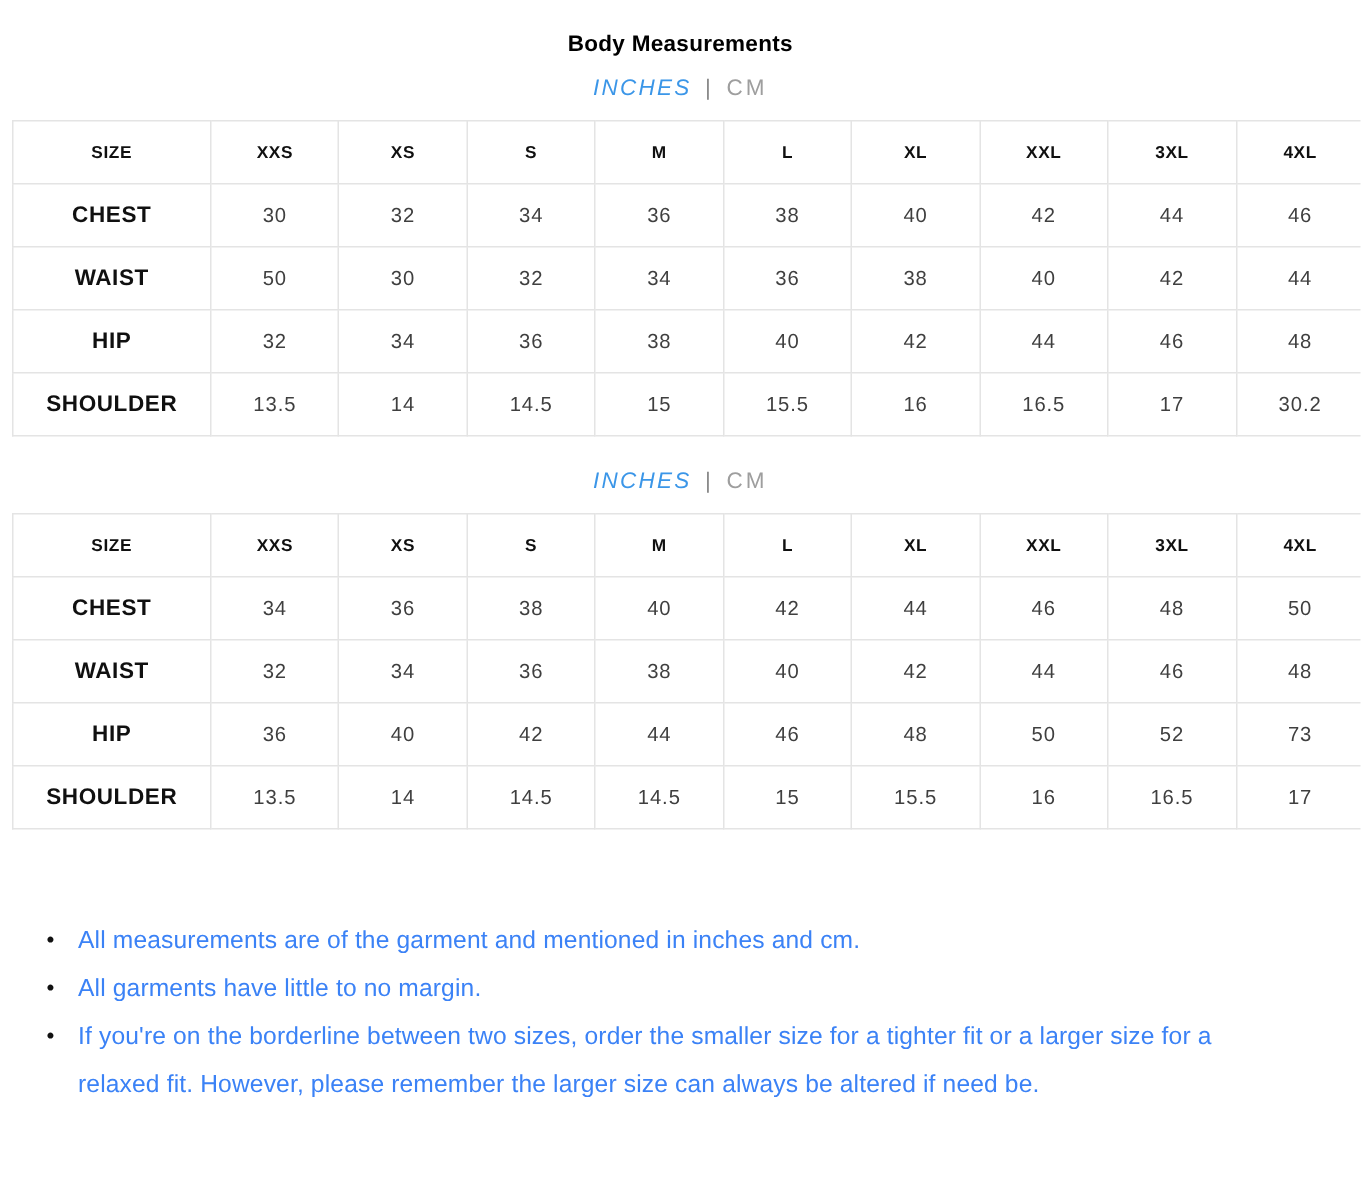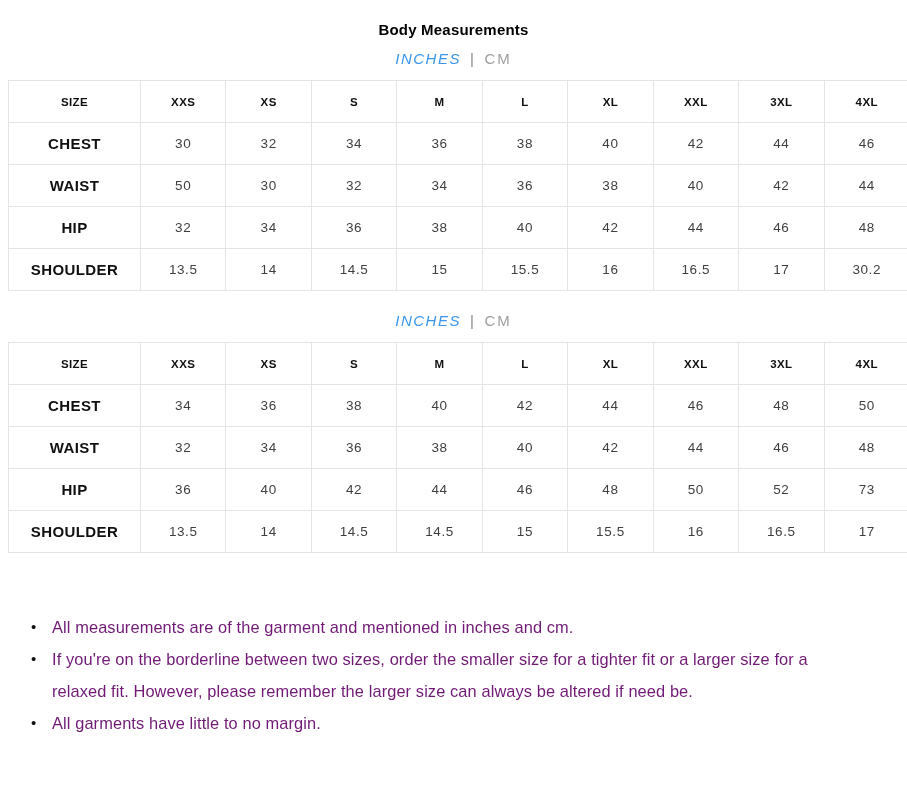--- a/index.html
+++ b/index.html
@@ -42,21 +42,21 @@
   }
   .size-table td{
     font-size:13.5px;font-weight:400;color:var(--value);letter-spacing:.6px;
   }
   .section + .section{margin-top:22px;}
   .notes{
     margin:58px 40px 0 30px;padding:0;list-style:none;
   }
   .notes li{
     position:relative;padding-left:22px;font-size:16.4px;line-height:32px;
-    color:#701a75;letter-spacing:.1px;max-width:830px;
+    color:#3b82f6;letter-spacing:.1px;max-width:830px;
   }
   .notes li::before{
     content:"\2022";position:absolute;left:1px;top:0;font-size:15px;color:#111;
   }
 </style>
 </head>
 <body>
 
 <div class="page">
 
@@ -224,17 +224,17 @@
             <td>16</td>
             <td>16.5</td>
             <td>17</td>
           </tr>
         </tbody>
     </table>
   </div>
 
   <ul class="notes">
     <li>All measurements are of the garment and mentioned in inches and cm.</li>
+    <li>All garments have little to no margin.</li>
     <li>If you're on the borderline between two sizes, order the smaller size for a tighter fit or a larger size for a relaxed fit. However, please remember the larger size can always be altered if need be.</li>
-    <li>All garments have little to no margin.</li>
   </ul>
 
 </div>
 
 </body></html>

